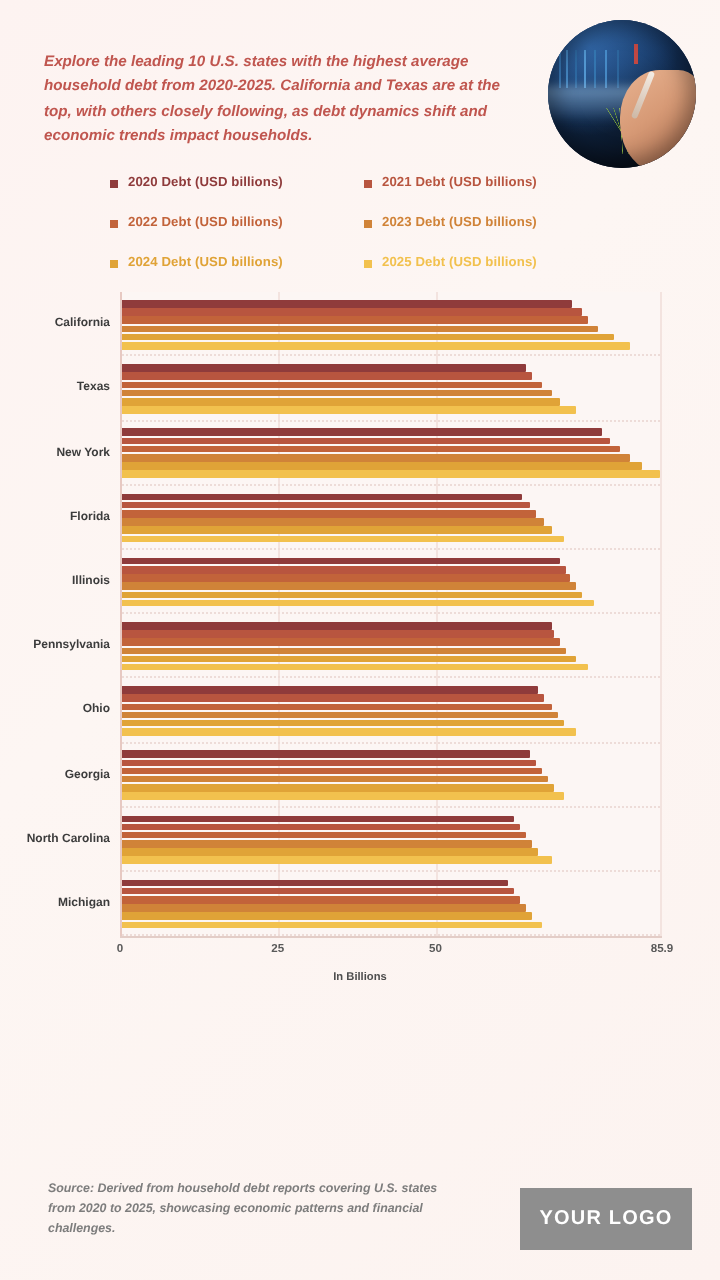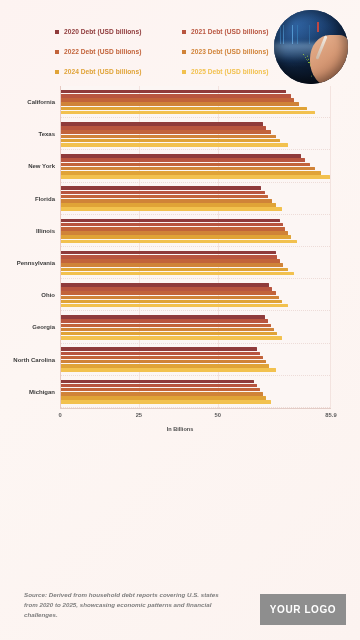--- a/index.html
+++ b/index.html
@@ -206,20 +206,21 @@
     margin-top: 4px;
     text-align: right;
   }
 </style>
 </head>
 <body>
 
 <div id="page">
 
   <div class="header">
+    <div class="subtitle">Explore the leading 10 U.S. states with the highest average household debt from 2020-2025. California and Texas are at the top, with others closely following, as debt dynamics shift and economic trends impact households.</div>
     <div class="hero-photo">
       <div class="sky"></div>
       <div class="screenbars"></div>
       <div class="redtick"></div>
       <div class="deskshade"></div>
       <div class="green"></div>
       <div class="hand"></div>
       <div class="stylus"></div>
       <div class="vig"></div>
     </div>

